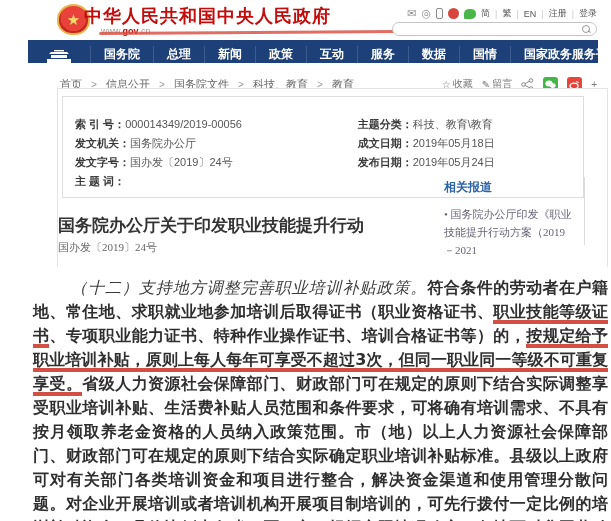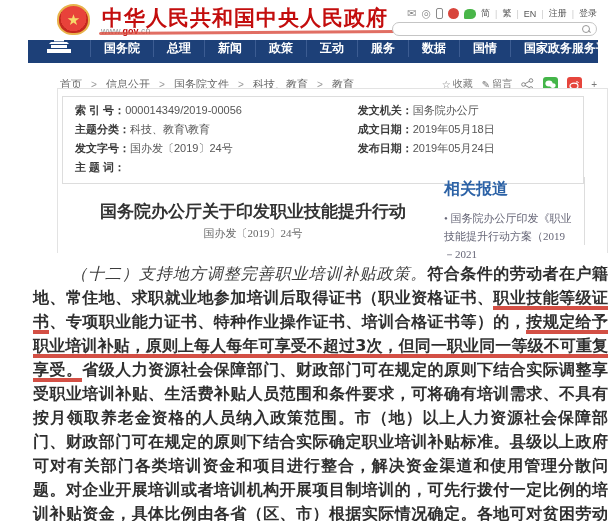--- a/index.html
+++ b/index.html
@@ -6,22 +6,22 @@
   html,body { width:611px; height:521px; overflow:hidden; background:#fff;
               font-family:"Liberation Sans","DejaVu Sans",sans-serif; }
 
   
   .header { position:relative; height:40px; background:#fff; }
   .emblem { position:absolute; left:57px; top:4px; width:33px; height:31px;
             background:radial-gradient(circle at 50% 45%, #e8423a 0 62%, #c5281f 63% 100%);
             border-radius:50% 50% 46% 46%; border:2px solid #e8b34b;
             display:flex; align-items:center; justify-content:center;
             color:#f6d96b; font-size:15px; line-height:1; }
-  .site-title { position:absolute; left:102px; top:4px; color:#c30d0d;
-                font-size:21px; font-weight:700; letter-spacing:1px; }
+  .site-title { position:absolute; left:84px; top:4px; color:#c30d0d;
+                font-size:18px; font-weight:700; letter-spacing:1px; }
   .site-url { position:absolute; left:101px; top:26px; font-size:9px; color:#999; }
   .site-url b { color:#c30d0d; font-weight:700;margin-top:29px; }
   .title-redline { position:absolute; left:99px; top:31px; width:298px; height:3px;
                    background:#da4a3c; border-radius:2px; transform:rotate(-.35deg); opacity:.8; }
   .hdr-right { position:absolute; right:14px; top:7px; display:flex; align-items:center; gap:5px;
                font-size:9px; color:#555; }
   .hdr-right .ic { font-size:11px; color:#8a8a8a; cursor:pointer; }
   .dot-weibo { width:11px; height:11px; border-radius:50%; background:#d8453c; display:inline-block; }
   .dot-wechat { width:12px; height:10px; border-radius:45% 45% 45% 10%; background:#49b649; display:inline-block; }
   .phone-ic { width:7px; height:11px; border:1px solid #8a8a8a; border-radius:2px; display:inline-block; }
@@ -32,21 +32,21 @@
   .searchbox input { flex:1; border:none; outline:none; height:10px; font-size:9px;
                      padding:0 6px; background:transparent; }
   .mag { margin-right:5px; width:9px; height:9px; position:relative; }
   .mag::before { content:""; position:absolute; left:0; top:0; width:6px; height:6px;
                  border:1px solid #999; border-radius:50%; }
   .mag::after { content:""; position:absolute; left:6px; top:6px; width:3px; height:1px;
                 background:#999; transform:rotate(45deg); }
 
   
   .navbar { margin-left:28px; width:570px; height:23px; background:#1d4078;
-            display:flex; align-items:flex-start; }
+            display:flex; align-items:flex-end; }
   .nav-item { display:flex; align-items:center; padding:0 13px; color:#fff;
               font-size:12px; font-weight:700; border-left:1px solid #3c5c92; cursor:pointer;
               white-space:nowrap; }
   .nav-item:first-child { border-left:none; padding:0 18px; }
   .nav-item.grow { flex:1; justify-content:center; }
   .gate { width:26px; height:13px; }
 
   
   .crumb-row { height:25px; display:flex; align-items:center; padding:17px 14px 0 60px;
                font-size:11px; color:#666; }
@@ -55,32 +55,32 @@
   .crumb-actions { margin-left:auto; display:flex; align-items:center; gap:9px; color:#777; font-size:10px; }
   .act { display:flex; align-items:center; gap:2px; cursor:pointer; }
   .badge { width:15px; height:15px; border-radius:3px; display:flex; align-items:center;
            justify-content:center; cursor:pointer; }
   .badge.wx { background:#44b549; }
   .badge.wb { background:#e6453c; }
 
   
   .card { position:relative; margin-left:57px; width:551px; border:1px solid #e3e3e3;
           border-bottom:none; background:#fff; padding:7px 0 12px 0; min-height:160px; }
-  .meta-box { margin:0 23px 0 4px; border:1px solid #ddd; padding:4px 12px 6px 12px;
+  .meta-box { margin:0 23px 0 4px; border:1px solid #ddd; padding:18px 12px 6px 12px;
               font-size:11px; line-height:19px; color:#555; }
   .meta-grid { display:grid; grid-template-columns: 57% 43%; }
   .meta-grid .full { grid-column:1 / span 2; }
   .mlabel { font-weight:700; color:#3a3a3a; }
-  .title-wrap { width:390px; margin-top:16px; text-align:center; }
+  .title-wrap { width:390px; margin-top:16px; text-align:left; }
   .doc-title { font-family:"Liberation Serif","DejaVu Serif",serif; font-size:17px;
                font-weight:700; color:#333; line-height:23px; }
   .doc-num { font-family:"Liberation Serif","DejaVu Serif",serif; font-size:11px;
              color:#666; margin-top:3px; }
   .sidebar { position:absolute; left:386px; top:90px; width:130px; }
-  .sb-head { color:#2c62a6; font-size:16px; font-weight:700; }
+  .sb-head { color:#2c62a6; font-size:12px; font-weight:700; }
   .sb-item { margin-top:9px; font-size:11px; color:#667; line-height:18px; cursor:pointer;font-family:Liberation Serif, serif; }
   .sb-divider { position:absolute; left:526px; top:88px; width:1px; height:68px; background:#ddd; }
 
   
   .bodytext { margin:9px 3px 0 33px; font-size:16px; line-height:24px; text-align:justify;
               color:#2f2f2f; font-weight:700; text-indent:38px;
               font-family:"DejaVu Sans","Liberation Sans",sans-serif; }
   .lead { font-family:"DejaVu Serif","Liberation Serif",serif; font-style:italic;
           font-weight:400; color:#3c3c3c; letter-spacing:.5px; }
   .redline { background:linear-gradient(to top, rgba(205,55,43,.88) 0 4px, transparent 4px);
@@ -180,22 +180,22 @@
         </svg>
     </span>
     <span>+</span>
   </div>
 </div>
 
 <div class="card">
   <div class="meta-box">
     <div class="meta-grid">
       <div><span class="mlabel">索 引 号：</span><span>000014349/2019-00056</span></div>
+      <div><span class="mlabel">主题分类：</span><span>科技、教育\教育</span></div>
       <div><span class="mlabel">发文机关：</span><span>国务院办公厅</span></div>
-      <div><span class="mlabel">主题分类：</span><span>科技、教育\教育</span></div>
       <div><span class="mlabel">成文日期：</span><span>2019年05月18日</span></div>
       <div><span class="mlabel">发文字号：</span><span>国办发〔2019〕24号</span></div>
       <div><span class="mlabel">发布日期：</span><span>2019年05月24日</span></div>
       <div class="full"><span class="mlabel">主 题 词：</span></div>
     </div>
   </div>
 
   <div class="title-wrap">
     <div class="doc-title">国务院办公厅关于印发职业技能提升行动</div>
     <div class="doc-num">国办发〔2019〕24号</div>

